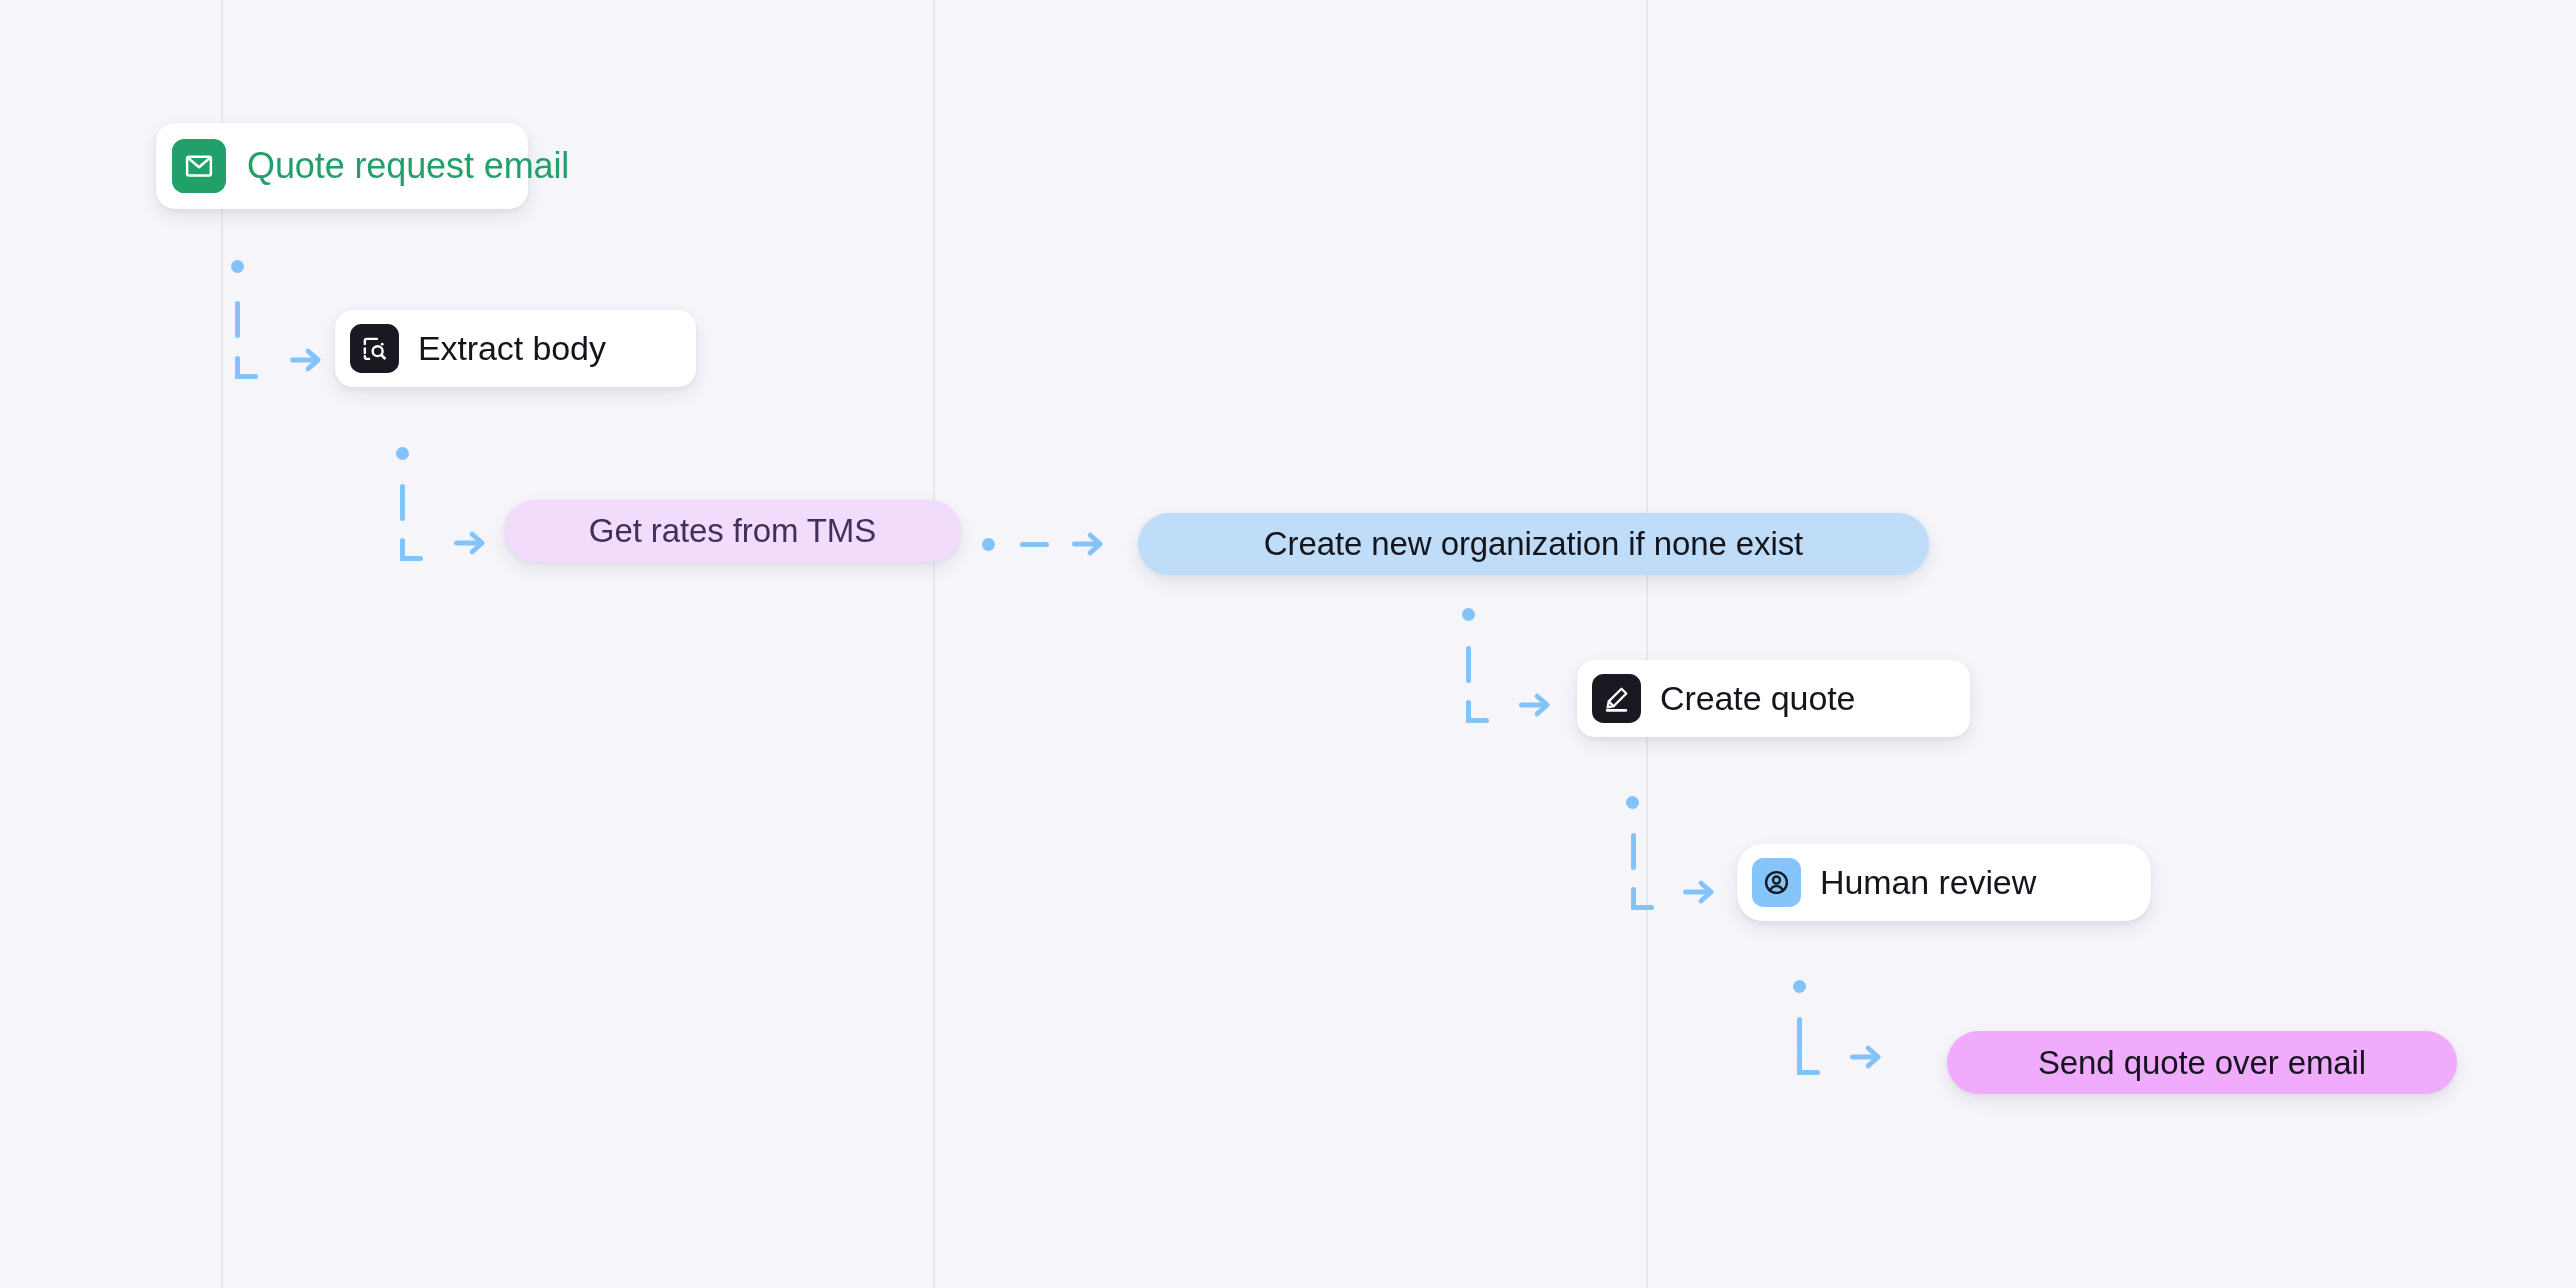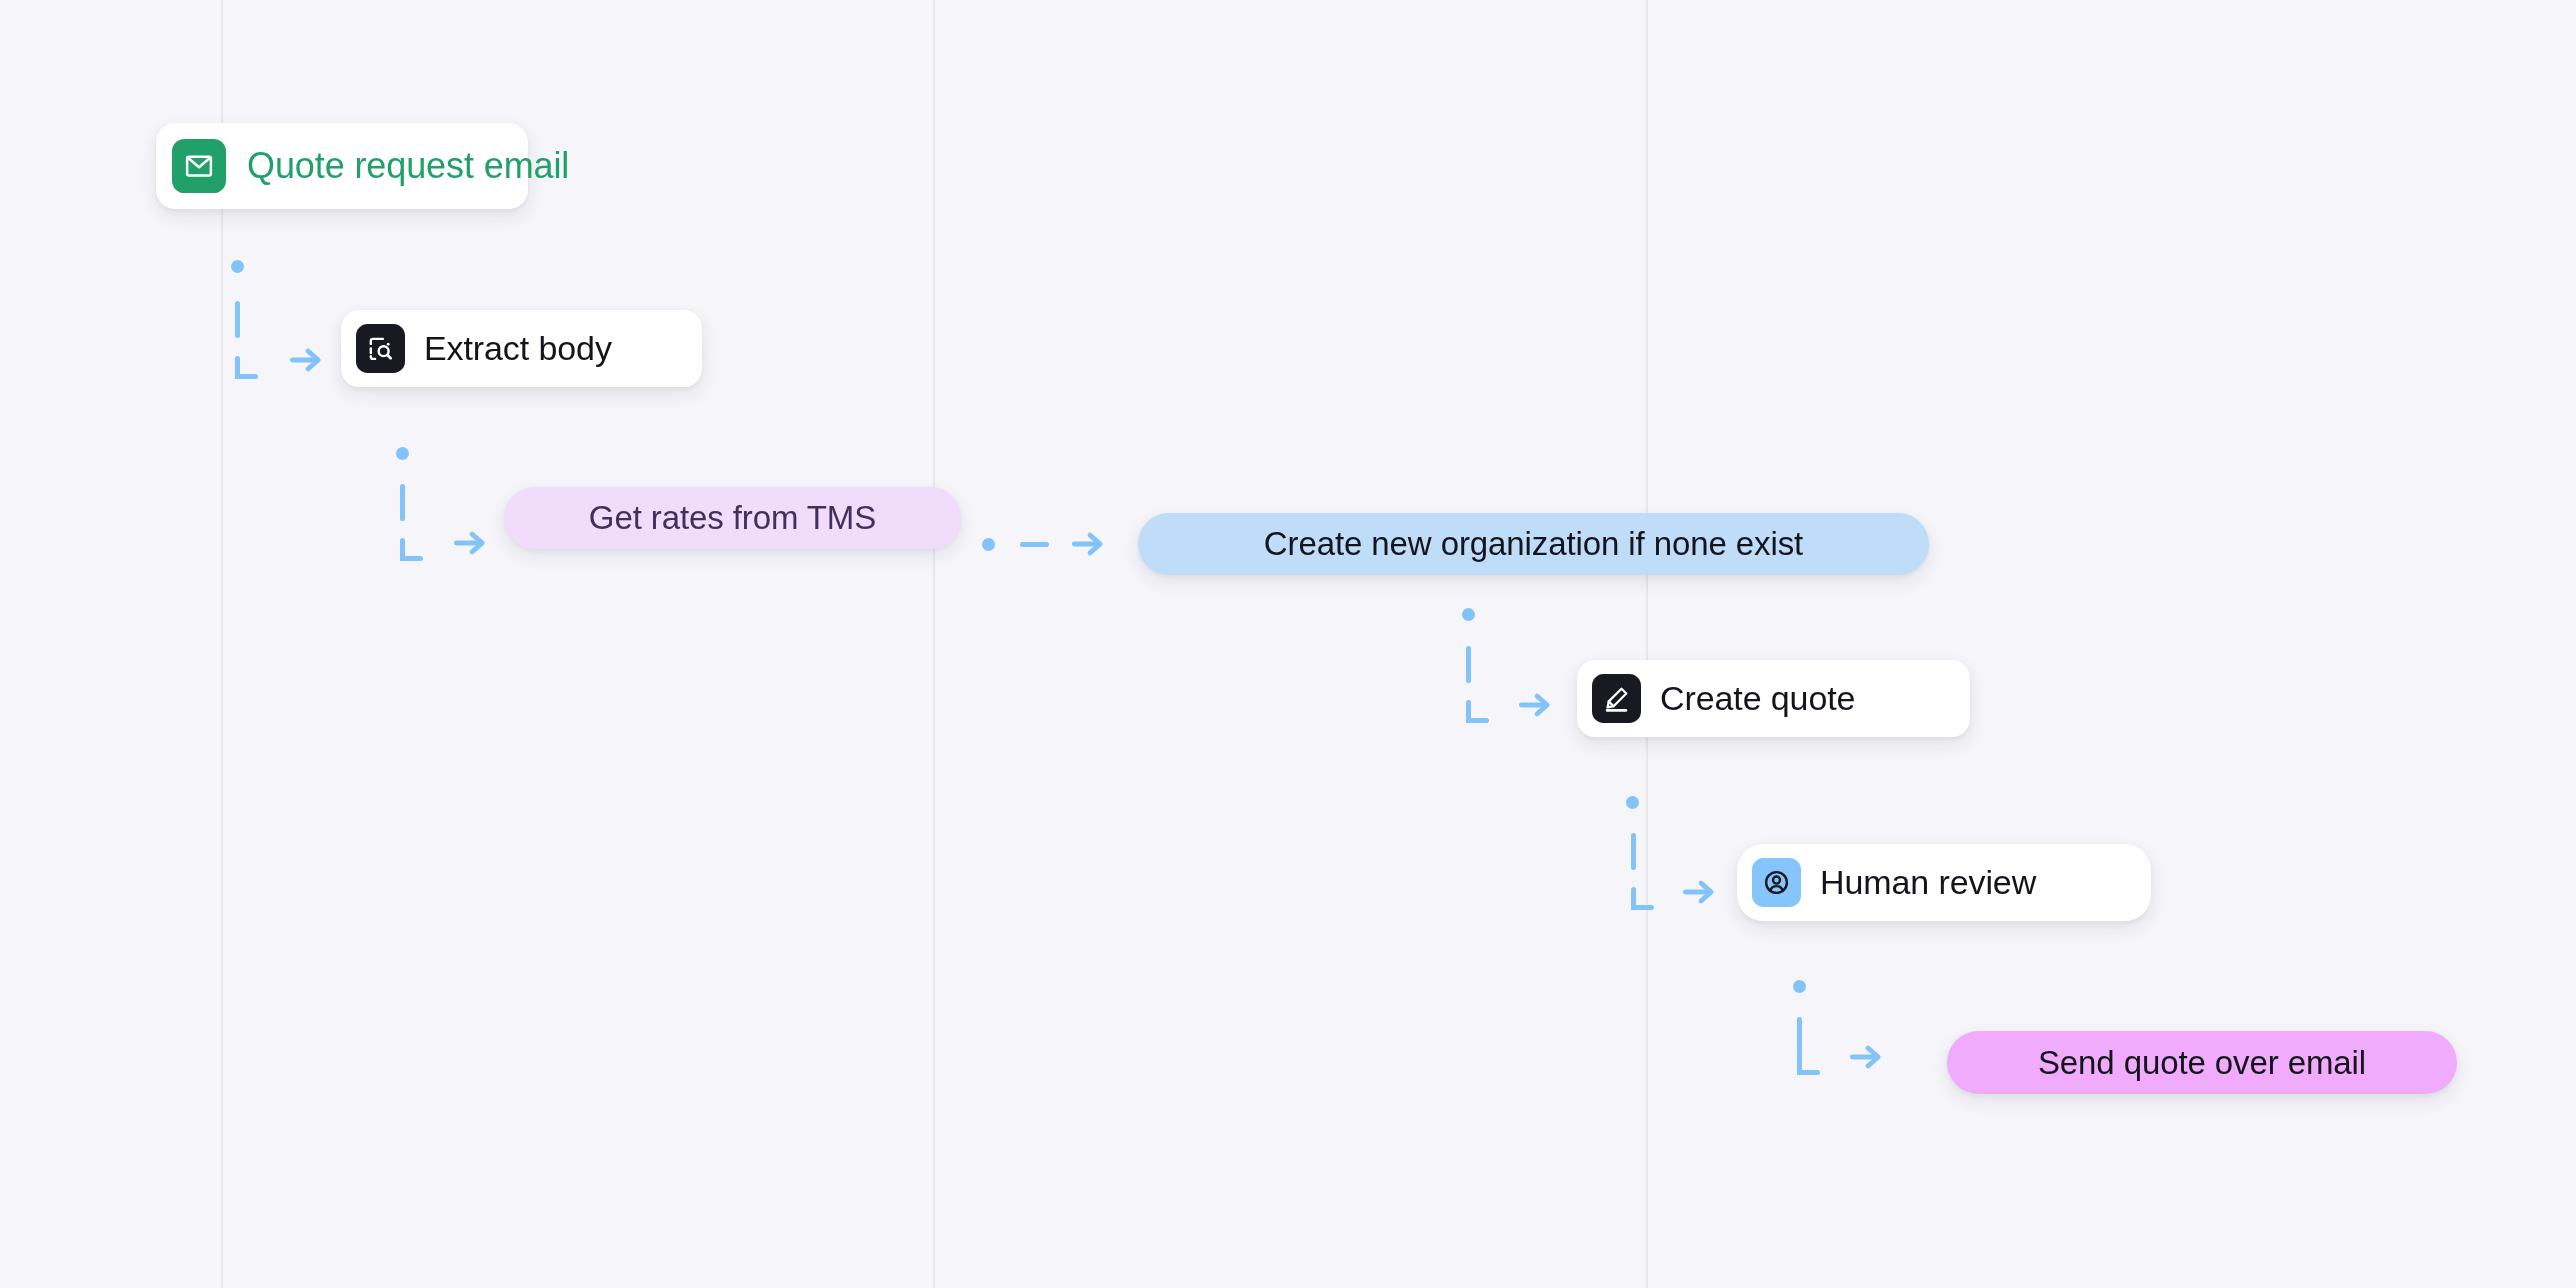--- a/index.html
+++ b/index.html
@@ -86,35 +86,34 @@
     margin-left: 20.6px;
     font-size: 36px;
     color: #21a06a;
   }
 
   #node-extract-body {
     left: 335px; top: 310px;
     width: 361px; height: 77px;
     padding-left: 15px;
     border-radius: 18px;
-    margin-left: 6px;
   }
   #node-extract-body .node-icon {
     width: 49px; height: 49px;
     background: #191922;
     border-radius: 11.6px;
   }
   #node-extract-body .node-label {
     margin-left: 19px;
     font-size: 34px;
     color: #14141c;
   }
 
   #node-get-rates-from-tms {
-    left: 504px; top: 487px;
+    left: 504px; top: 500px;
     width: 457px; height: 62px;
     justify-content: center;
     background: #f2dcfb;
     color: #42305c;
   }
   #node-get-rates-from-tms .node-label {
     font-size: 33px;
     color: #42305c;
   }
 

